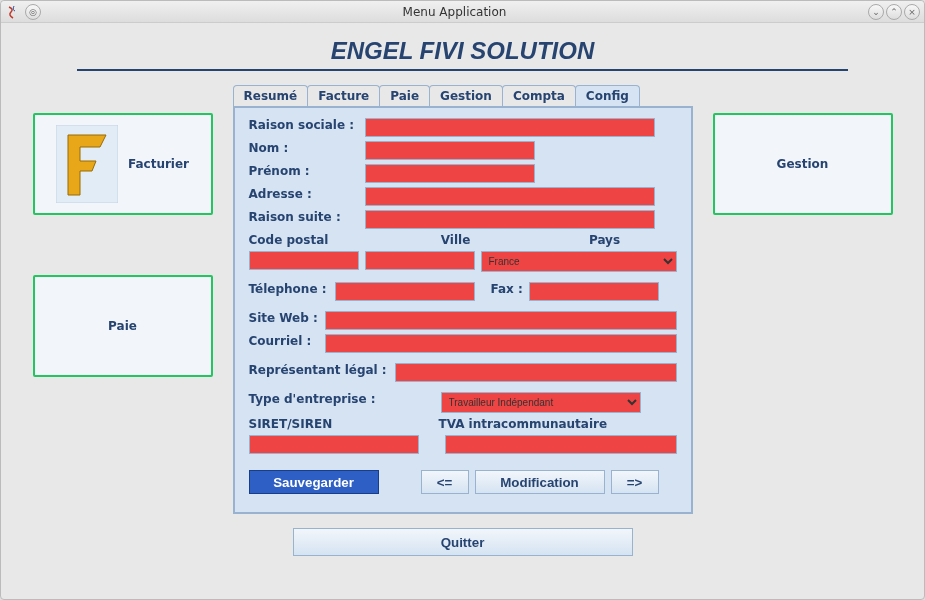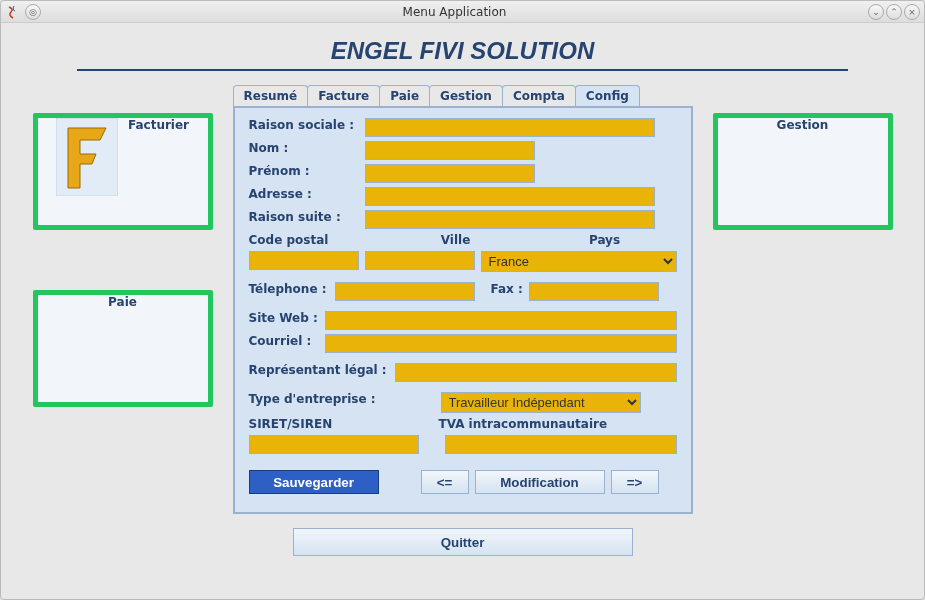--- a/index.html
+++ b/index.html
@@ -69,24 +69,25 @@
     justify-content:center;
   }
   .side-col {
     display:flex;
     flex-direction:column;
     gap: 60px;
     margin-top:28px;
     width:180px;
   }
   .side-btn {
-    height:117px;
-    border:5px solid #22c55e;
+    height:102px;
+    border:2px solid #22c55e;
     background:#f2f6fb;
     display:flex;
+    align-items:center;
     justify-content:center;
     gap:10px;
     font-weight:bold;
     color:#274471;
     cursor:pointer;
     border-radius:2px;
   }
   .side-btn .icon { width:62px;height:78px; }
   .tab-container { width:460px; }
   .tab-bar { display:flex; }
@@ -108,23 +109,23 @@
     background:#d5e3f2;
     padding:10px 14px 14px 14px;
     min-height:360px;
   }
   .form-row { display:flex; align-items:flex-start; margin-bottom:4px; gap:6px;}
   .lbl { font-weight:bold; color:#274471; white-space:nowrap;}
   .lbl.w1 { width:110px; }
   input.field, select.field {
     height:19px;
     border:1px solid #98b2cf;
-    background:#eab308;
+    background:#ef4444;
     padding:1px 3px;
-    font-size:13px;
+    font-size:10px;
     color:#333;
   }
   select.field { height:21px;}
   .sec-divider { height:6px; }
   .btn {
     height:24px;
     border:1px solid #98b2cf;
     background:linear-gradient(#f2f6fb,#d5e3f2);
     font-weight:bold;
     color:#274471;

